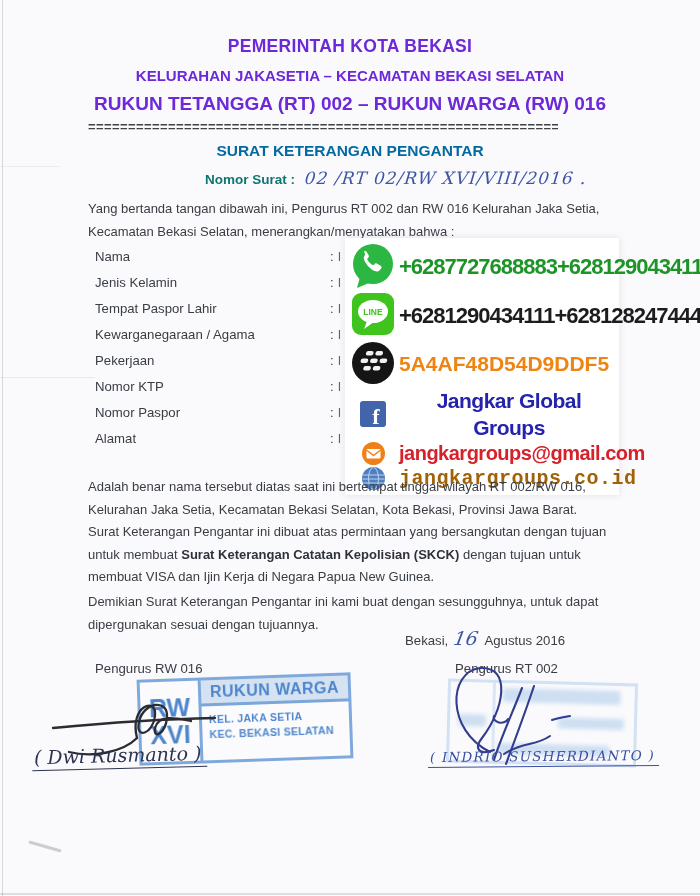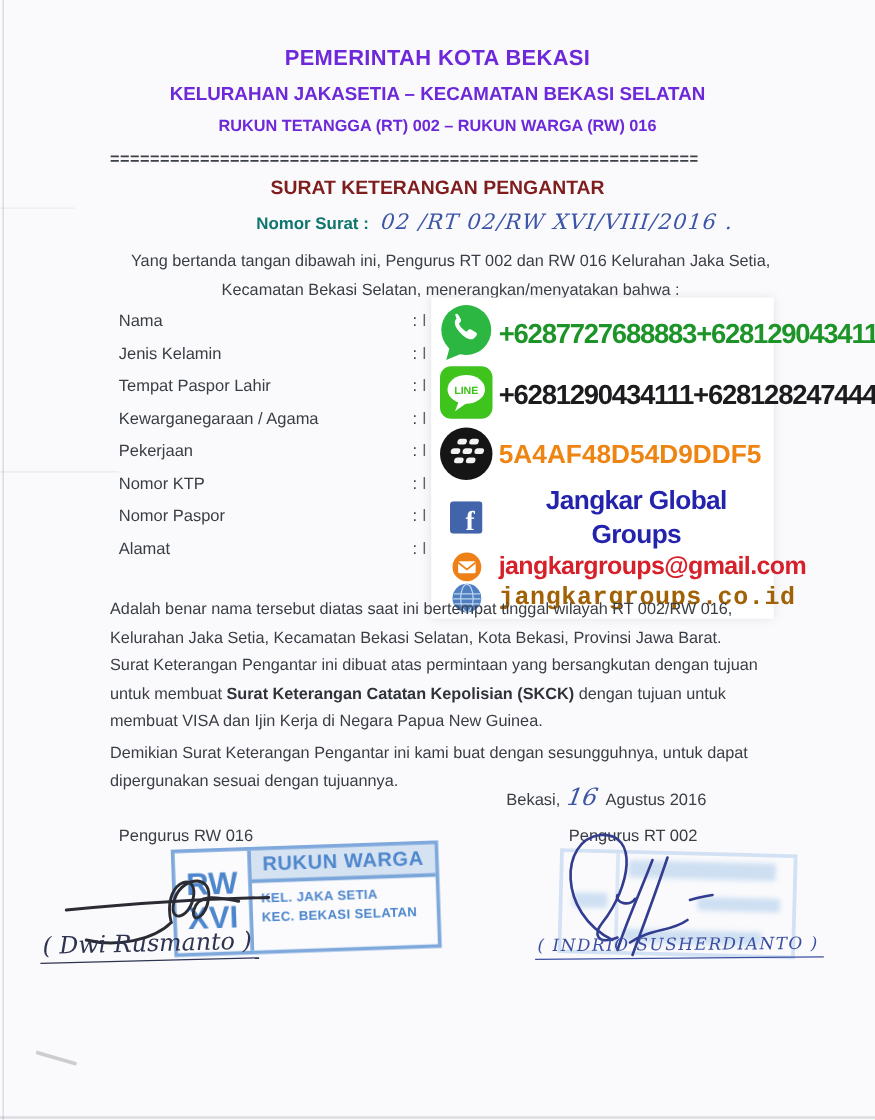--- a/index.html
+++ b/index.html
@@ -12,31 +12,31 @@
   .edge-left{position:absolute;left:2px;top:0;width:1px;height:100%;background:rgba(125,125,135,.28);}
   .edge-bottom{position:absolute;left:0;bottom:1px;width:100%;height:2px;background:rgba(120,120,130,.22);}
   .mark-dash{position:absolute;left:28px;top:845px;width:34px;height:3px;background:rgba(150,150,158,.45);transform:rotate(16deg);border-radius:2px;}
   .fold1{position:absolute;left:0;top:377px;width:95px;height:1px;background:rgba(90,90,100,.10);}
   .fold2{position:absolute;left:0;top:166px;width:60px;height:1px;background:rgba(90,90,100,.08);}
 
   
   .hdr{position:absolute;top:36px;left:0;width:100%;text-align:center;font-weight:bold;color:#6d28d9;}
   .h1{font-size:17.5px;letter-spacing:.3px;}
   .h2{font-size:15px;margin-top:10px;}
-  .h3{font-size:13px;margin-top:9px;}
+  .h3{font-size:19px;margin-top:9px;}
   .sep{position:absolute;top:119px;left:88px;width:470px;overflow:hidden;white-space:nowrap;
        font-weight:bold;font-size:13px;letter-spacing:.4px;color:#3d4147;}
-  .doc-title{position:absolute;top:142px;left:0;width:100%;text-align:center;font-weight:bold;font-size:15.5px;color:#7f1d1d;}
+  .doc-title{position:absolute;top:142px;left:0;width:100%;text-align:center;font-weight:bold;font-size:15.5px;color:#0369a1;}
 
   .nomor{position:absolute;top:168px;left:205px;display:flex;gap:10px;align-items:baseline;}
   .nomor-label{font-weight:bold;font-size:13.5px;color:#0f766e;}
   .hand{font-family:"DejaVu Serif",serif;font-style:italic;color:#3c55a6;}
   .nomor-val{font-size:17px;letter-spacing:1px;display:inline-block;transform:skewX(-6deg);}
 
-  .intro{position:absolute;top:197px;left:88px;width:545px;font-size:13px;line-height:23px;color:#393d44;text-align:center;}
+  .intro{position:absolute;top:197px;left:88px;width:545px;font-size:13px;line-height:23px;color:#393d44;}
 
   
   .fields{position:absolute;top:243px;left:95px;width:260px;}
   .frow{height:26px;display:flex;align-items:center;position:relative;font-size:13.2px;color:#393d44;}
   .fcolon{position:absolute;left:235px;}
   .fsliver{position:absolute;left:243px;width:3px;overflow:hidden;opacity:.8;}
 
   
   .overlay{position:absolute;left:345px;top:238px;width:272px;background:#ffffff;
            padding:3px 0 4px 2px;box-shadow:0 0 7px rgba(170,170,185,.30);}

